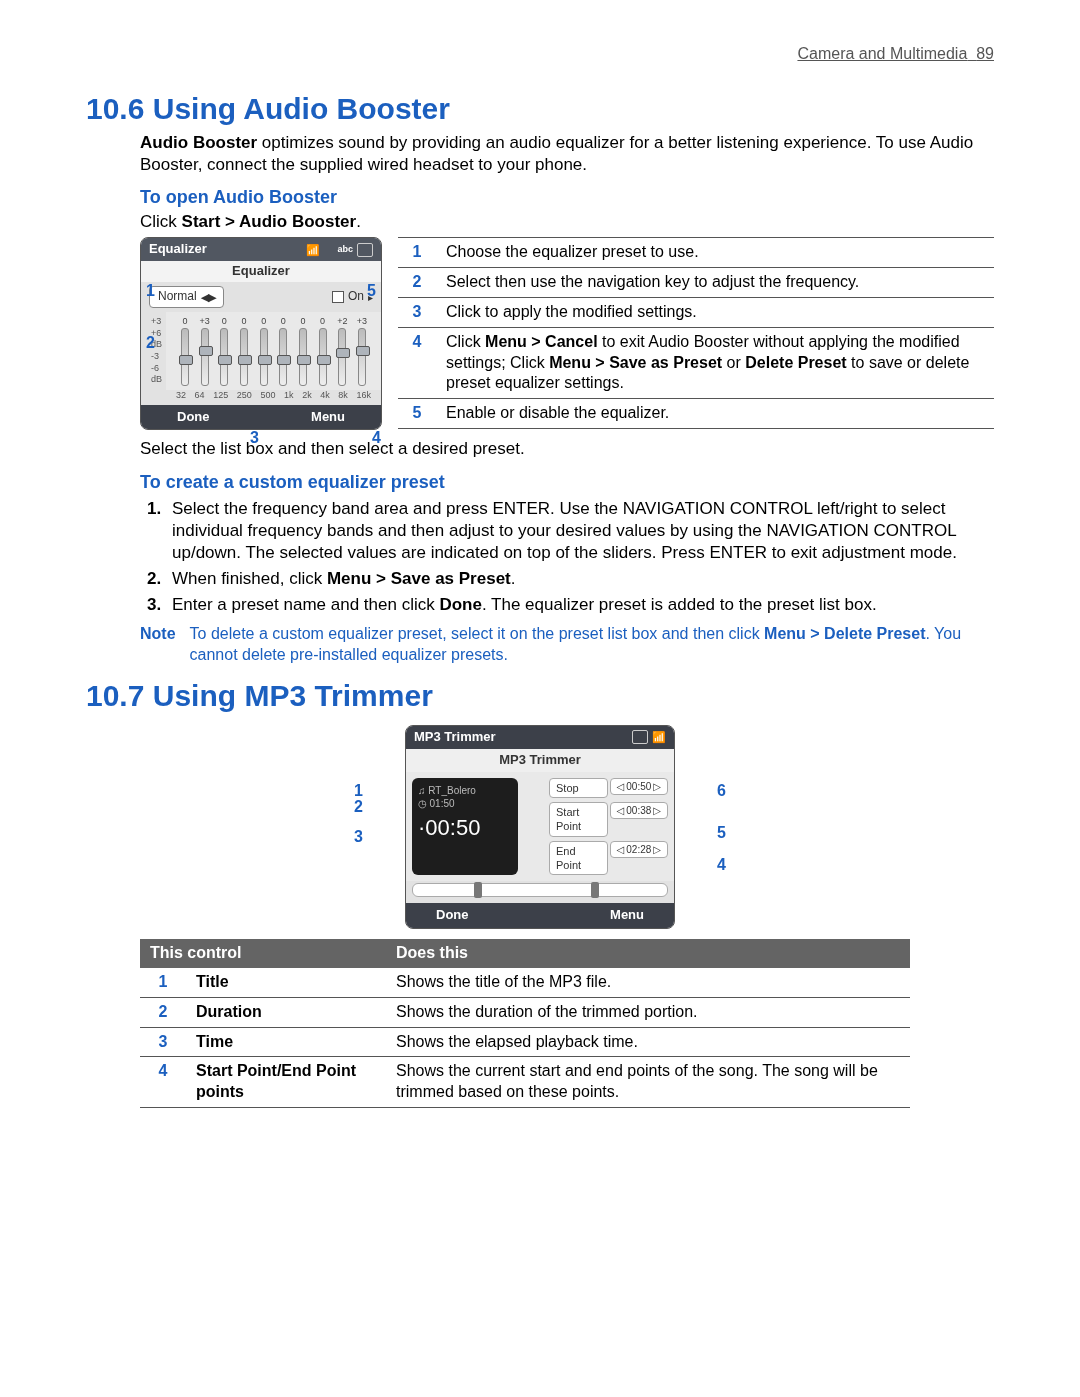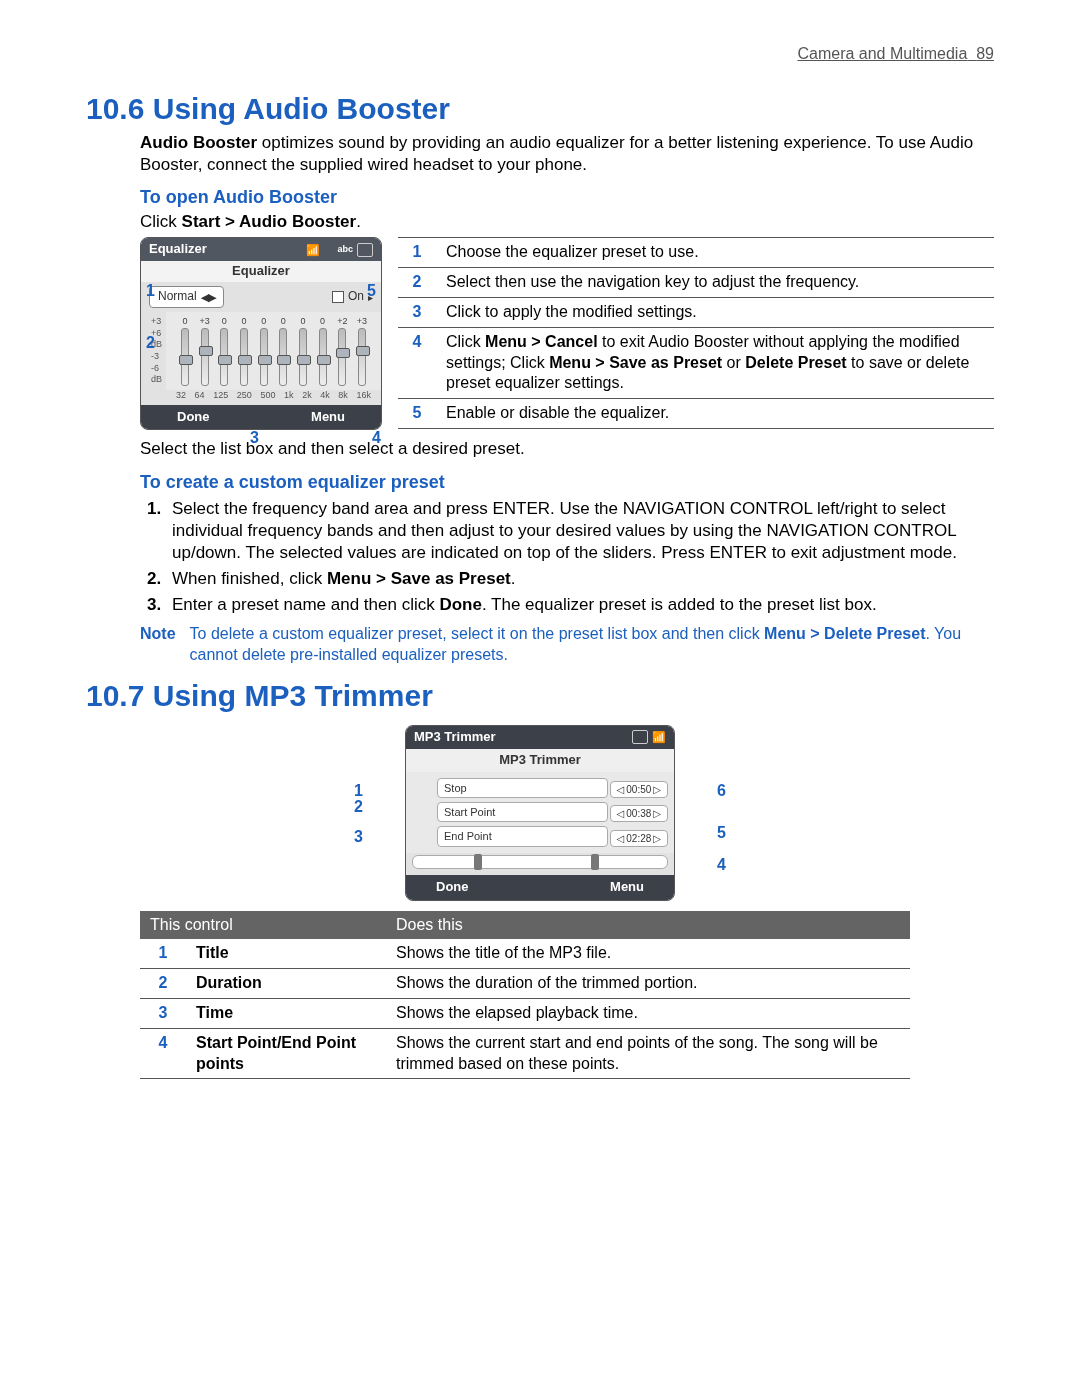--- a/index.html
+++ b/index.html
@@ -17,21 +17,21 @@
   ol.steps li::marker{font-weight:700;}
   .note{display:flex;gap:14px;color:#1b5fbf;margin:8px 0 10px 54px;font-size:16px;}
   .note-label{font-weight:700;white-space:nowrap;}
 
   
   table.desc{border-collapse:collapse;font-size:16px;line-height:1.3;min-width:470px;}
   table.desc th,table.desc td{border-top:1px solid #555;border-bottom:1px solid #555;padding:4px 10px 4px 6px;text-align:left;vertical-align:top;}
   table.desc td.num{color:#1b5fbf;font-weight:700;width:26px;text-align:center;}
 
   table.ctrl{border-collapse:collapse;font-size:16px;line-height:1.3;width:770px;margin:6px 0 0 54px;}
-  table.ctrl thead th{background:#646464;color:#fff;font-weight:400;text-align:left;padding:4px 10px;}
+  table.ctrl thead th{background:#646464;color:#fff;font-weight:700;text-align:left;padding:4px 10px;}
   table.ctrl td{border-bottom:1px solid #555;padding:4px 10px;vertical-align:top;}
   table.ctrl td.num{color:#1b5fbf;font-weight:700;width:26px;text-align:center;}
   table.ctrl td.name{font-weight:700;width:180px;}
 
   
   .shot{border:1px solid #555;border-radius:8px;overflow:hidden;background:#e2e2e2;font-size:13px;color:#333;}
   .eq-wrap{position:relative;width:320px;}
   .eq-bar{background:#515761;color:#fff;display:flex;align-items:center;padding:3px 8px;font-weight:700;}
   .eq-sub{background:#f3f3f3;text-align:center;padding:2px 0;font-weight:600;}
   .eq-row{display:flex;align-items:center;padding:4px 8px;gap:8px;}
@@ -53,21 +53,21 @@
   .mp3-shot{width:268px;margin:0 auto;}
   .mp3-bar{background:#3c4049;color:#fff;padding:3px 8px;font-weight:700;display:flex;justify-content:space-between;align-items:center;}
   .mp3-sub{background:#efefef;text-align:center;padding:3px 0;font-weight:600;}
   .mp3-body{display:flex;gap:6px;padding:6px;background:#e9e9e9;}
   .mp3-left{flex:0 0 106px;background:#1d1d1d;color:#ccc;border-radius:6px;padding:6px;box-sizing:border-box;}
   .mp3-left .t{font-size:10px;color:#bbb;}
   .mp3-left .big{font-size:22px;color:#fff;font-weight:300;margin-top:4px;}
   .mp3-right{flex:1;display:flex;flex-direction:column;gap:4px;font-size:11px;}
   .mp3-btn{background:#fff;border:1px solid #aaa;border-radius:4px;padding:2px 6px;display:flex;justify-content:space-between;align-items:center;}
   .mp3-val{border:1px solid #aaa;border-radius:4px;background:#fff;padding:1px 6px;font-size:10px;display:flex;align-items:center;gap:2px;}
-  .mp3-row2{display:flex;justify-content:space-between;align-items:flex-end;gap:2px;padding-left:25px;}
+  .mp3-row2{display:flex;justify-content:space-between;align-items:flex-start;gap:2px;padding-left:25px;}
   .mp3-track{height:12px;background:#fff;border:1px solid #aaa;border-radius:6px;margin:2px 6px 6px 6px;position:relative;}
   .mp3-sp{position:absolute;top:-2px;width:8px;height:16px;background:#777;border-radius:2px;}
   .mp3-foot{background:#3c4049;color:#fff;display:flex;justify-content:space-between;padding:4px 30px;font-weight:700;}
 
   .icons{display:inline-flex;gap:4px;align-items:center;font-size:11px;}
   .ico{width:14px;height:12px;border:1px solid #ccc;border-radius:2px;}
 </style>
 </head>
 <body>
 
@@ -256,20 +256,25 @@
     <div class="shot mp3-shot">
       <div class="mp3-bar">
         <span>MP3 Trimmer</span>
         <span class="icons">
             <span class="ico"></span>
             <span>📶</span>
           </span>
       </div>
       <div class="mp3-sub">MP3 Trimmer</div>
       <div class="mp3-body">
+        <div class="mp3-left">
+          <div class="t"><span>♫ </span><span>RT_Bolero</span></div>
+          <div class="t"><span>◷ </span><span>01:50</span></div>
+          <div class="big">·<span>00:50</span></div>
+        </div>
         <div class="mp3-right">
           <div class="mp3-row2">
             <span class="mp3-btn" style="flex:1;">
                 <span>Stop</span>
               </span>
             <span class="mp3-val">
                 <span>◁</span>
                 <span>00:50</span>
                 <span>▷</span>
               </span>

